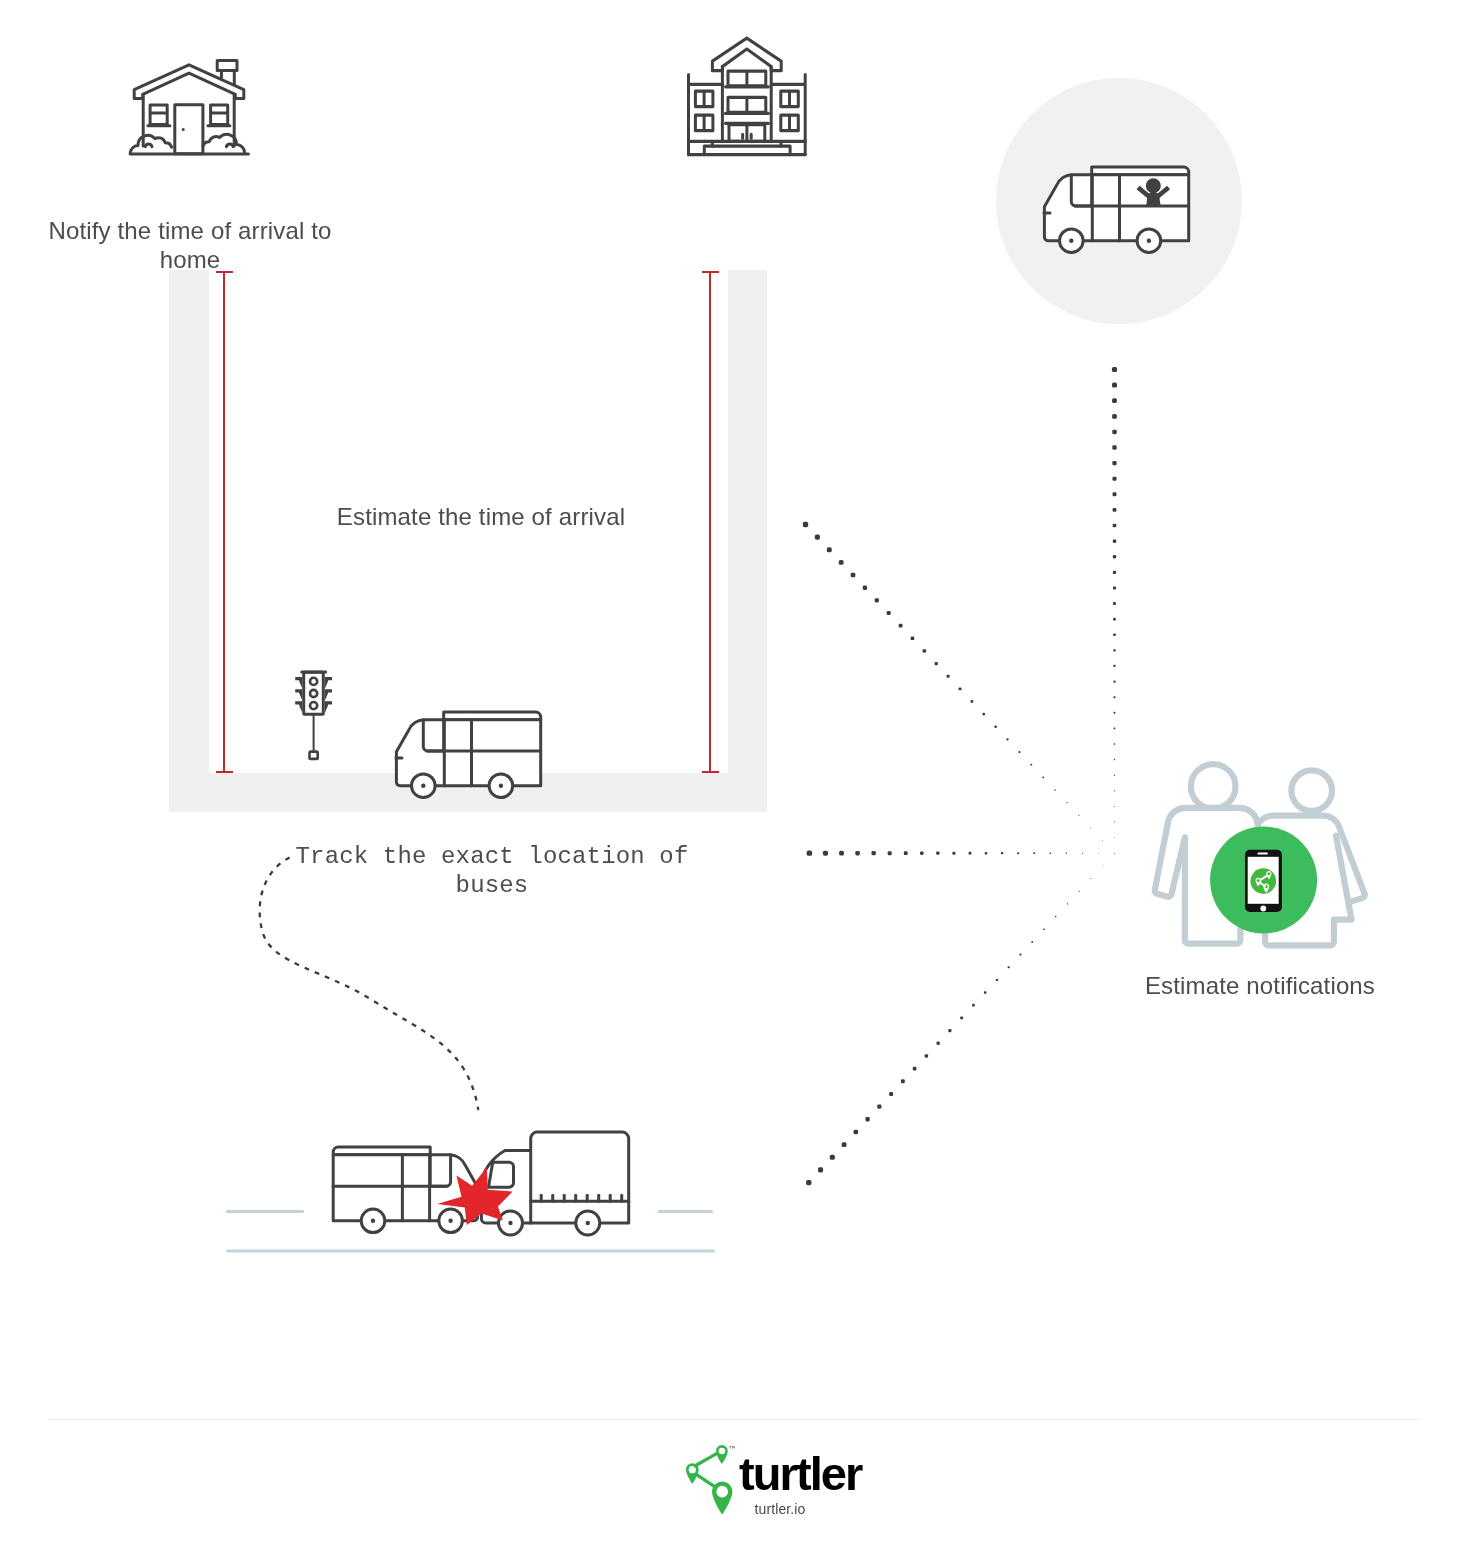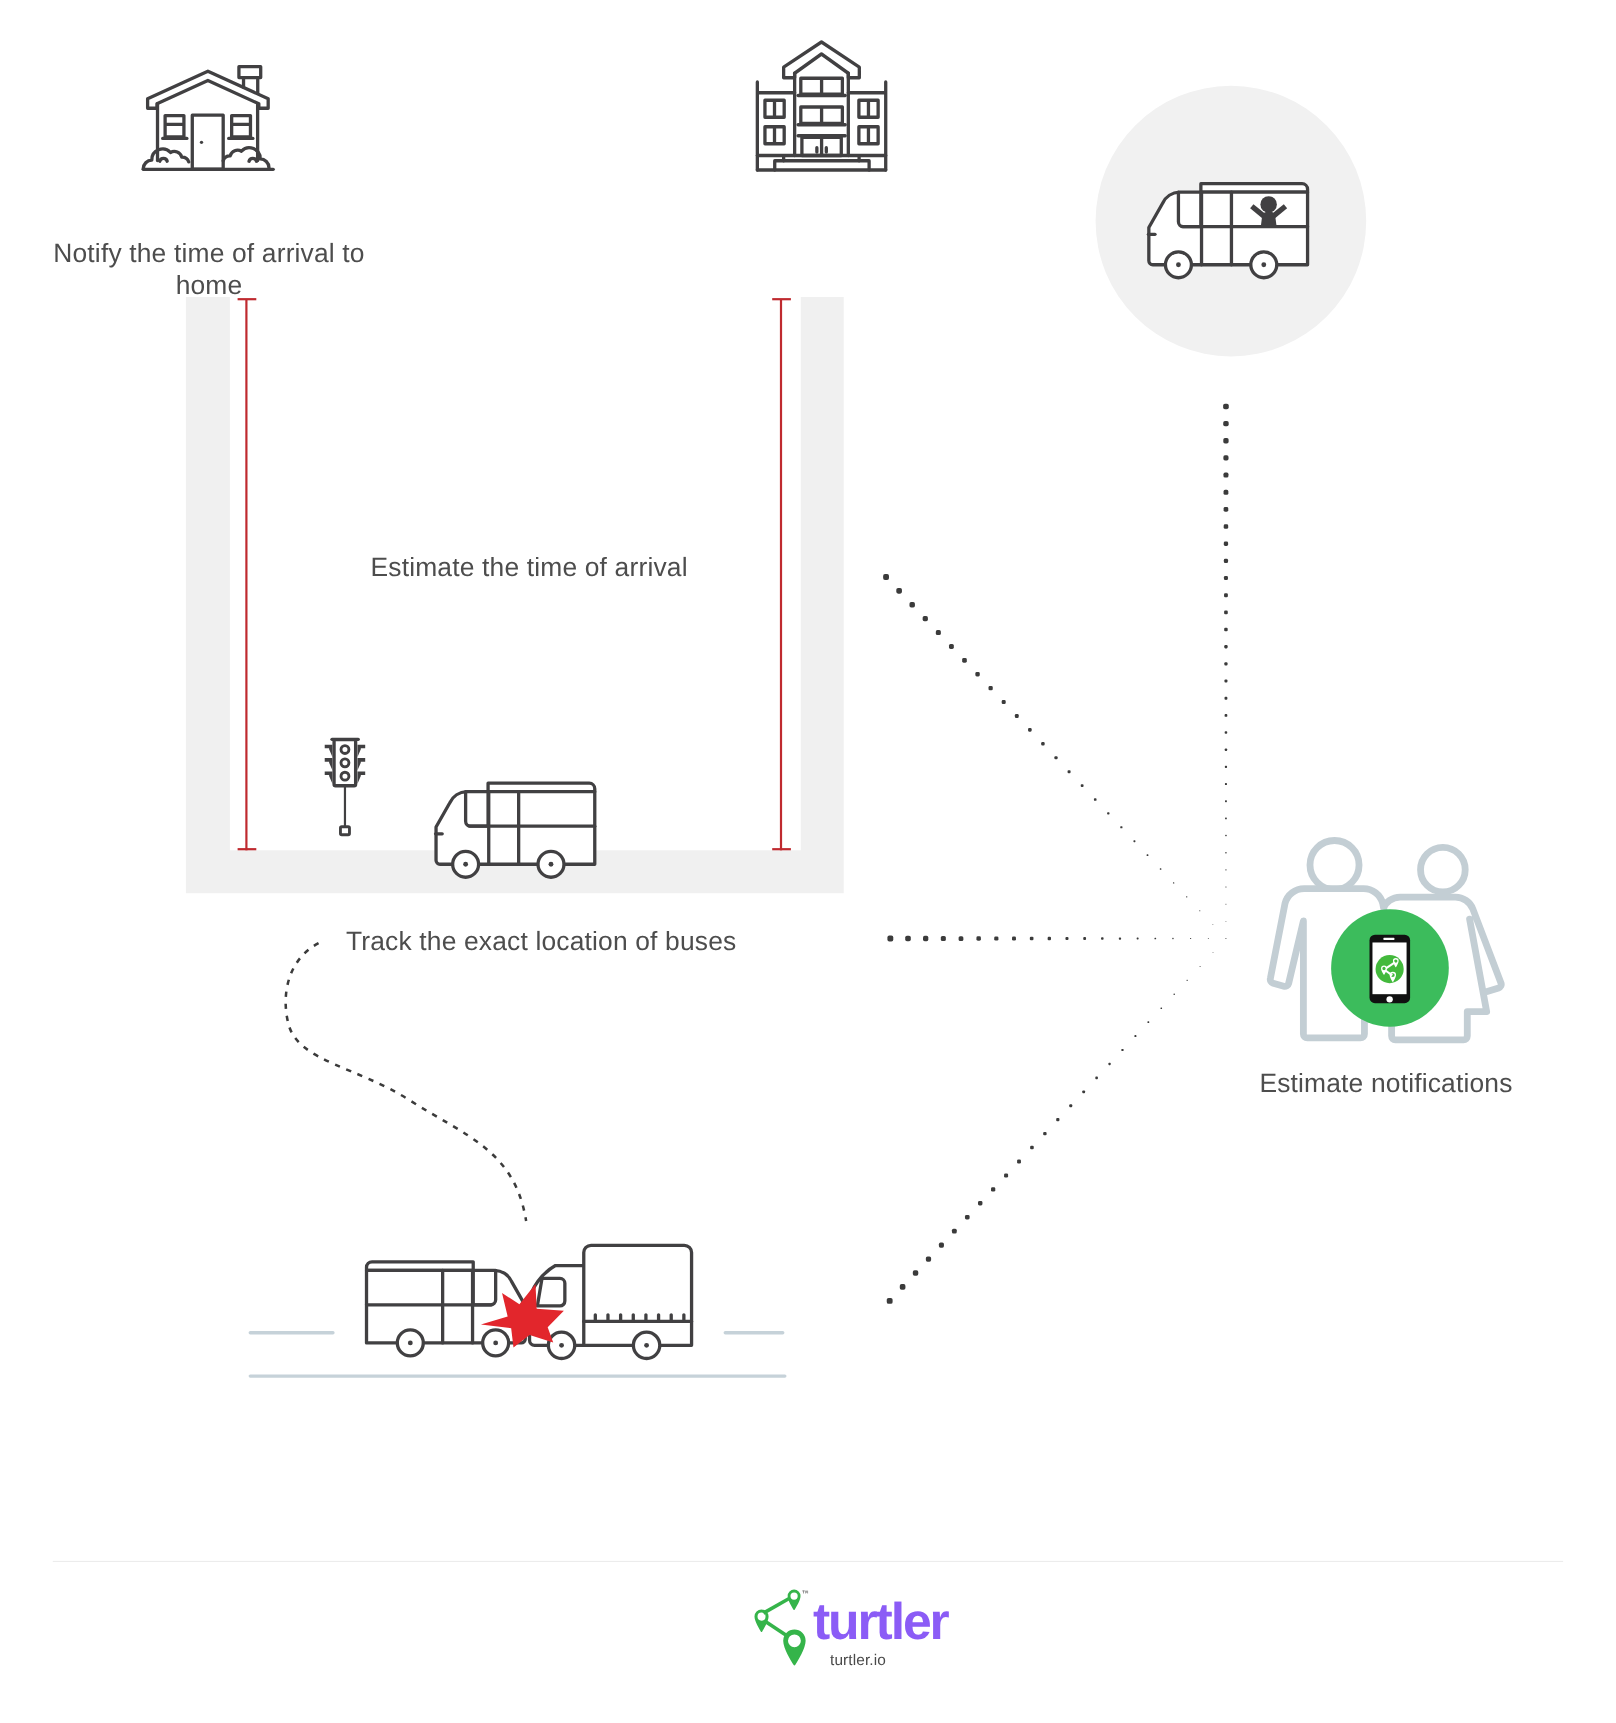--- a/index.html
+++ b/index.html
@@ -11,21 +11,21 @@
   .ico path,.ico line,.ico polyline,.ico circle,.ico rect,.ico polygon{
     fill:none;stroke:#414042;stroke-width:3;stroke-linecap:round;stroke-linejoin:round;}
   .ico .fillk{fill:#414042;stroke:none;}
   
   #road-wrap{position:absolute;left:168.5px;top:270px;width:598.5px;height:542px;}
   #road-grey{position:absolute;left:0;top:0;width:598.5px;height:542px;background:#f0f0f0;}
   #road-white{position:absolute;left:40.5px;top:0;width:518.5px;height:502.5px;background:#ffffff;}
   .redline{position:absolute;background:#bf2a2f;}
   
   #footer-rule{position:absolute;left:48px;top:1419px;width:1373px;height:1px;background:#ececec;}
-  #brandword{position:absolute;color:#8b5cf6;font-size:47px;font-weight:700;letter-spacing:-1.9px;}
+  #brandword{position:absolute;color:#000000;font-size:47px;font-weight:700;letter-spacing:-1.9px;}
   #site{position:absolute;color:#4a4a4a;font-size:14px;text-align:center;letter-spacing:0.1px;}
 </style>
 </head>
 <body>
 
 <div class="stage">
 
   <div id="road-wrap">
     <div id="road-grey"></div>
     <div id="road-white"></div>
@@ -175,21 +175,21 @@
         <path d="M32.0 41.1 H145.7"></path>
         <path d="M1.0 48.0 H7.0"></path>
         <circle cx="28.3" cy="75.7" r="11.8" style="fill:#fff"></circle>
         <circle class="fillk" cx="28.3" cy="75.7" r="2.2"></circle>
         <circle cx="105.9" cy="75.7" r="11.8" style="fill:#fff"></circle>
         <circle class="fillk" cx="105.9" cy="75.7" r="2.2"></circle>
       </g>
     </svg>
   </div>
 
-  <div class="cap" style="left:292px;top:842px;width:400px;">Track the exact location of buses</div>
+  <div class="cap" style="left:292px;top:842px;width:400px;font-family:Liberation Mono, monospace;">Track the exact location of buses</div>
 
   <div class="abs ico" style="left:225px;top:1125px;">
     <svg width="495" height="140" viewBox="0 0 495 140">
       <g id="crash-g">
 
         <path d="M2.5 86.6 H77.7" style="stroke:#c6d2d9;stroke-width:3"></path>
         <path d="M434.3 86.6 H486.6" style="stroke:#c6d2d9;stroke-width:3"></path>
         <path d="M2.5 126.0 H488.5" style="stroke:#c6d2d9;stroke-width:3"></path>
 
         <g transform="translate(253.9,20.1) scale(-1,1)">

